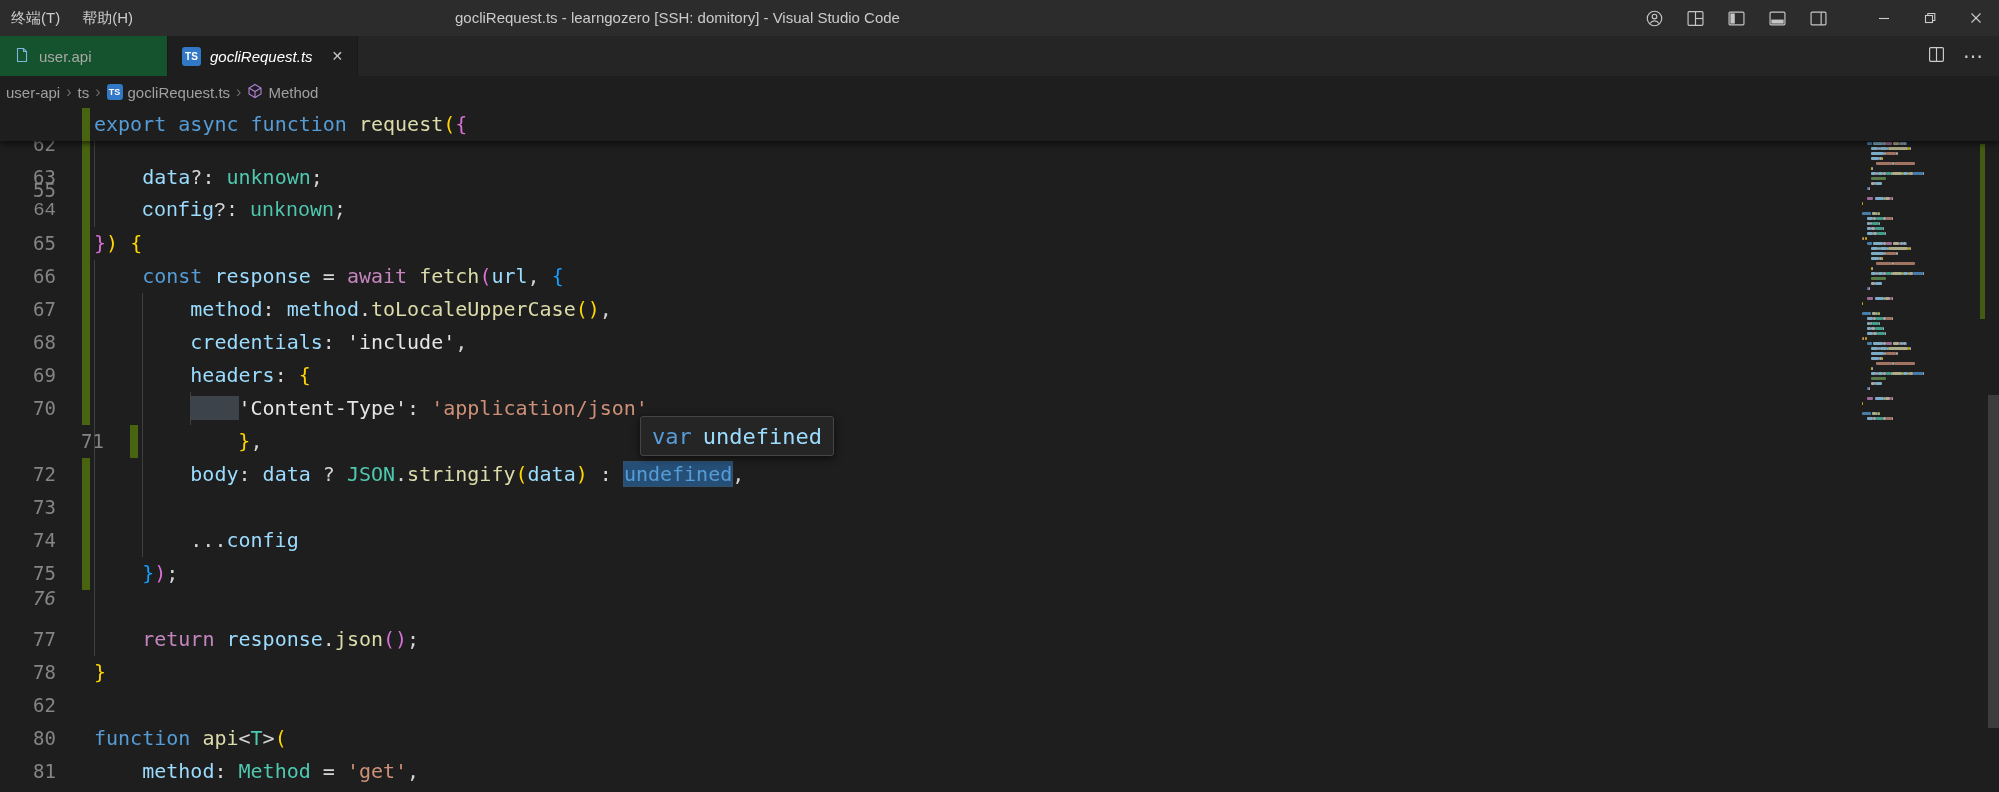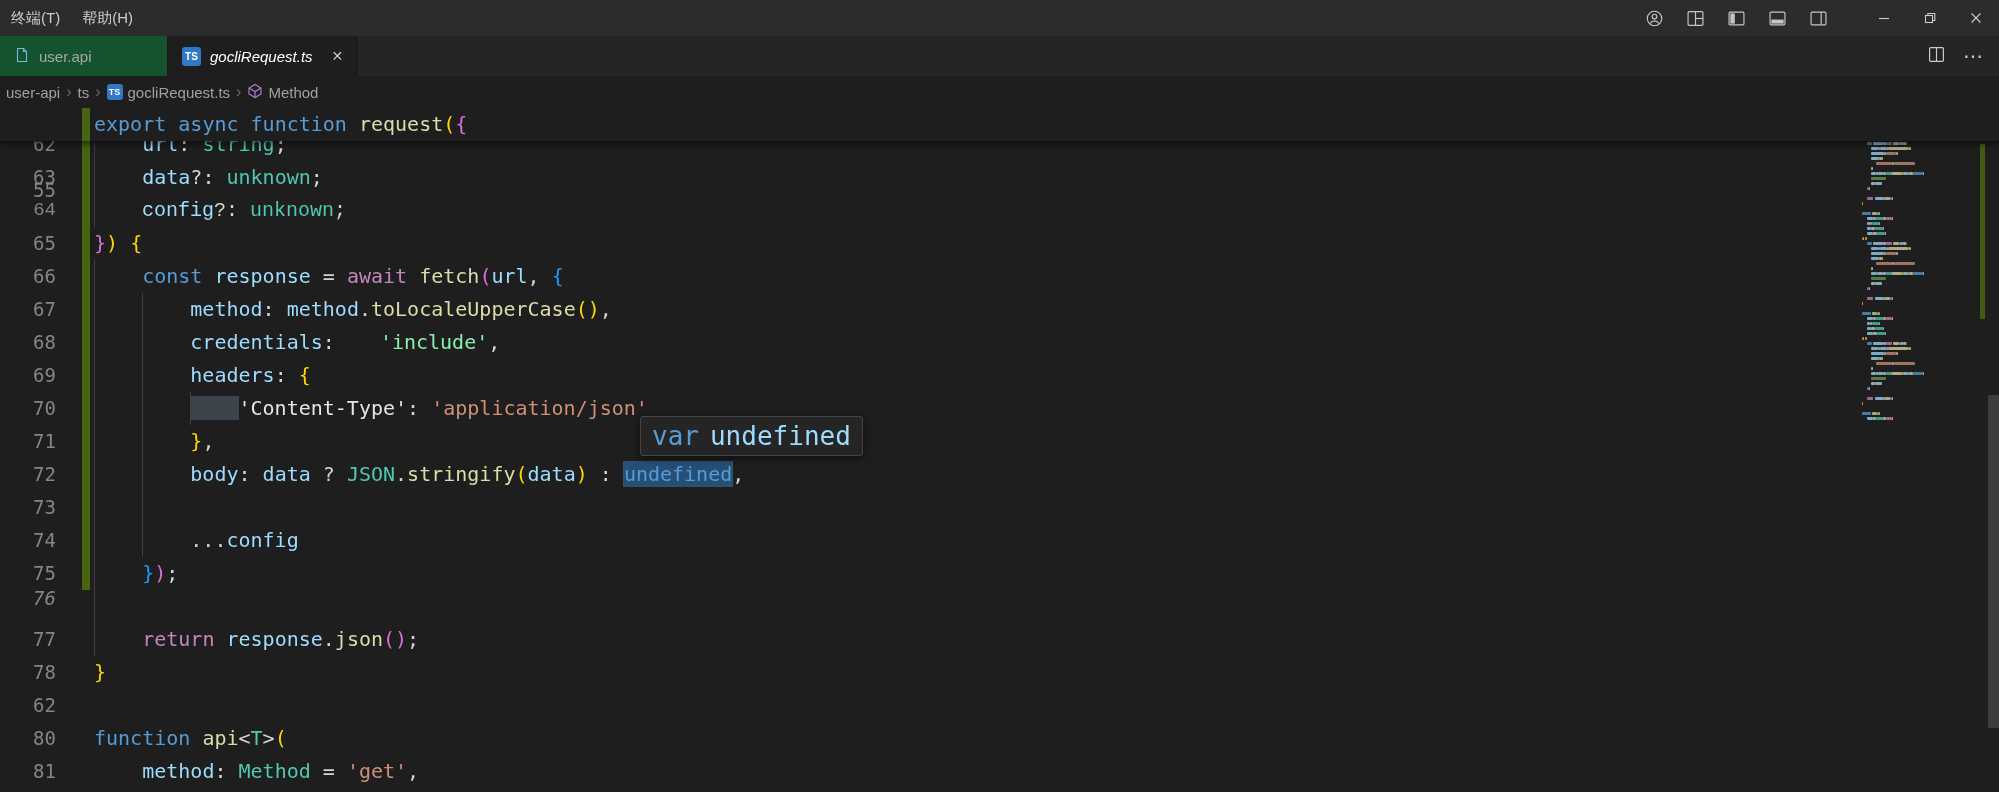--- a/index.html
+++ b/index.html
@@ -44,38 +44,39 @@
   .guide{position:absolute;width:1px;background:#3f3f3f;}
   .word-hl{background:#264f78;outline:1px solid rgba(86,156,214,.4);}
   .sel-box{background:#3d434a;}
 
   .sticky{position:absolute;top:0;left:0;right:0;height:33px;background:#1e1e1e;z-index:5;
     box-shadow:0 3px 6px rgba(0,0,0,.55);font-family:"DejaVu Sans Mono","Liberation Mono",monospace;
     font-size:20px;line-height:33px;white-space:pre;}
 
   .hover-tooltip{position:absolute;left:640px;top:308px;height:38px;background:#252526;border:1px solid #454545;
     border-radius:3px;display:flex;align-items:center;padding:0 11px;z-index:10;
-    font-family:"DejaVu Sans Mono","Liberation Mono",monospace;font-size:26px;box-shadow:0 2px 8px rgba(0,0,0,.6);}
+    font-family:"DejaVu Sans Mono","Liberation Mono",monospace;font-size:22px;box-shadow:0 2px 8px rgba(0,0,0,.6);}
   .hover-tooltip .kw{color:#569cd6;margin-right:11px;}
   .hover-tooltip .nm{color:#9cdcfe;}
 
   .minimap{position:absolute;left:1862px;top:14px;width:94px;}
   .mm-row{height:3px;margin-bottom:2px;white-space:nowrap;font-size:0;}
   .mm-seg{display:inline-block;height:3px;opacity:.75;border-radius:1px;vertical-align:top;}
   .overview-mark{position:absolute;right:14px;width:5px;background:#587c0c;opacity:.65;}
   .scroll-thumb{position:absolute;right:0;top:287px;width:11px;height:333px;background:rgba(121,121,121,.35);}
 </style>
 </head>
 <body>
 
 <div class="window">
 
   <div class="titlebar">
     <div class="menu-item">终端(T)</div>
     <div class="menu-item">帮助(H)</div>
+    <div class="win-title">gocliRequest.ts - learngozero [SSH: domitory] - Visual Studio Code</div>
 
     <div class="tb-icons">
       <span>
         <svg width="17" height="17" viewBox="0 0 16 16" fill="none" stroke="#c5c5c5" stroke-width="1.1">
           <circle cx="8" cy="8" r="6.8"></circle>
             <circle cx="8" cy="6.2" r="2.2"></circle>
           <path d="M3.9 12.7a4.7 4.7 0 0 1 8.2 0"></path>
           </svg>
       </span>
       <span>
@@ -176,30 +177,30 @@
       <span>Method</span>
     </span>
   </div>
 
   <div class="editor">
     <div id="code-layer">
         <div class="guide" style="left: 94px; top: 20px; height: 99px;"></div>
         <div class="guide" style="left: 94px; top: 152px; height: 396px;"></div>
         <div class="guide" style="left: 142px; top: 185px; height: 264px;"></div>
         <div class="guide" style="left: 190px; top: 284px; height: 33px;"></div>
-        <div class="code-row" style="top: 20px;"><div class="ln-num">62</div><div class="git-bar"></div><div class="ln-text"><span>    </span><span style="color: rgb(156, 220, 254);">url</span><span style="color: rgb(212, 212, 212);">: </span><span style="color: rgb(78, 201, 176);">string</span><span style="color: rgb(212, 212, 212);">;</span></div></div>
+        <div class="code-row" style="top: 20px;"><div class="ln-num">62</div><div class="git-bar"></div></div>
         <div class="code-row" style="top: 53px;"><div class="ln-num">63</div><div class="git-bar"></div><div class="ln-text"><span>    </span><span style="color: rgb(156, 220, 254);">data</span><span style="color: rgb(212, 212, 212);">?: </span><span style="color: rgb(78, 201, 176);">unknown</span><span style="color: rgb(212, 212, 212);">;</span></div></div>
         <div class="code-row" style="top: 86px; font-family: Liberation Mono, monospace;"><div class="ln-num">64</div><div class="git-bar"></div><div class="ln-text"><span>    </span><span style="color: rgb(156, 220, 254);">config</span><span style="color: rgb(212, 212, 212);">?: </span><span style="color: rgb(78, 201, 176);">unknown</span><span style="color: rgb(212, 212, 212);">;</span></div></div>
         <div class="code-row" style="top: 119px;"><div class="ln-num">65</div><div class="git-bar"></div><div class="ln-text"><span style="color: rgb(218, 112, 214);">}</span><span style="color: rgb(255, 215, 0);">)</span><span> </span><span style="color: rgb(255, 215, 0);">{</span></div></div>
         <div class="code-row" style="top: 152px;"><div class="ln-num">66</div><div class="git-bar"></div><div class="ln-text"><span>    </span><span style="color: rgb(86, 156, 214);">const</span><span> </span><span style="color: rgb(156, 220, 254);">response</span><span style="color: rgb(212, 212, 212);"> = </span><span style="color: rgb(197, 134, 192);">await</span><span> </span><span style="color: rgb(220, 220, 170);">fetch</span><span style="color: rgb(218, 112, 214);">(</span><span style="color: rgb(156, 220, 254);">url</span><span style="color: rgb(212, 212, 212);">, </span><span style="color: rgb(23, 159, 255);">{</span></div></div>
         <div class="code-row" style="top: 185px;"><div class="ln-num">67</div><div class="git-bar"></div><div class="ln-text"><span>        </span><span style="color: rgb(156, 220, 254);">method</span><span style="color: rgb(212, 212, 212);">: </span><span style="color: rgb(156, 220, 254);">method</span><span style="color: rgb(212, 212, 212);">.</span><span style="color: rgb(220, 220, 170);">toLocaleUpperCase</span><span style="color: rgb(255, 215, 0);">()</span><span style="color: rgb(212, 212, 212);">,</span></div></div>
-        <div class="code-row" style="top: 218px;"><div class="ln-num">68</div><div class="git-bar"></div><div class="ln-text"><span>        </span><span style="color: rgb(156, 220, 254);">credentials</span><span style="color: rgb(212, 212, 212);">: </span><span style="color: #86efac; margin-left: 33px;">'include'</span><span style="color: rgb(212, 212, 212);">,</span></div></div>
+        <div class="code-row" style="top: 218px;"><div class="ln-num">68</div><div class="git-bar"></div><div class="ln-text"><span>        </span><span style="color: rgb(156, 220, 254);">credentials</span><span style="color: rgb(212, 212, 212);">: </span><span style="color: #e5e5e5;">'include'</span><span style="color: rgb(212, 212, 212);">,</span></div></div>
         <div class="code-row" style="top: 251px; padding-left: 36px;"><div class="ln-num">69</div><div class="git-bar"></div><div class="ln-text"><span>        </span><span style="color: rgb(156, 220, 254);">headers</span><span style="color: rgb(212, 212, 212);">: </span><span style="color: rgb(255, 215, 0);">{</span></div></div>
         <div class="code-row" style="top: 284px;"><div class="ln-num">70</div><div class="git-bar"></div><div class="ln-text"><span>        </span><span class="sel-box">    </span><span style="color: #e5e5e5;">'Content-Type'</span><span style="color: rgb(212, 212, 212);">: </span><span style="color: rgb(206, 145, 120);">'application/json'</span></div></div>
-        <div class="code-row" style="top: 317px;"><div class="ln-num">71</div><div class="git-bar"></div><div class="ln-text"><span>        </span><span style="color: rgb(255, 215, 0);">}</span><span style="color: rgb(212, 212, 212);">,</span></div></div>
+        <div class="code-row" style="top: 317px; margin-left: 48px;"><div class="ln-num">71</div><div class="git-bar"></div><div class="ln-text"><span>        </span><span style="color: rgb(255, 215, 0);">}</span><span style="color: rgb(212, 212, 212);">,</span></div></div>
         <div class="code-row" style="top: 350px;"><div class="ln-num">72</div><div class="git-bar"></div><div class="ln-text"><span>        </span><span style="color: rgb(156, 220, 254);">body</span><span style="color: rgb(212, 212, 212);">: </span><span style="color: rgb(156, 220, 254);">data</span><span style="color: rgb(212, 212, 212);"> ? </span><span style="color: rgb(78, 201, 176);">JSON</span><span style="color: rgb(212, 212, 212);">.</span><span style="color: rgb(220, 220, 170);">stringify</span><span style="color: rgb(255, 215, 0);">(</span><span style="color: rgb(156, 220, 254);">data</span><span style="color: rgb(255, 215, 0);">)</span><span style="color: rgb(212, 212, 212);"> : </span><span class="word-hl" style="color: rgb(86, 156, 214);">undefined</span><span style="color: rgb(212, 212, 212);">,</span></div></div>
         <div class="code-row" style="top: 383px;"><div class="ln-num">73</div><div class="git-bar"></div></div>
         <div class="code-row" style="top: 416px;"><div class="ln-num">74</div><div class="git-bar"></div><div class="ln-text"><span>        </span><span style="color: rgb(212, 212, 212);">...</span><span style="color: rgb(156, 220, 254);">config</span></div></div>
         <div class="code-row" style="top: 449px;"><div class="ln-num">75</div><div class="git-bar"></div><div class="ln-text"><span>    </span><span style="color: rgb(23, 159, 255);">}</span><span style="color: rgb(218, 112, 214);">)</span><span style="color: rgb(212, 212, 212);">;</span></div></div>
         <div class="code-row" style="top: 474px; font-style: italic;"><div class="ln-num">76</div><div class="ln-text"></div></div>
         <div class="code-row" style="top: 515px;"><div class="ln-num">77</div><div class="ln-text"><span>    </span><span style="color: rgb(197, 134, 192);">return</span><span> </span><span style="color: rgb(156, 220, 254);">response</span><span style="color: rgb(212, 212, 212);">.</span><span style="color: rgb(220, 220, 170);">json</span><span style="color: rgb(218, 112, 214);">()</span><span style="color: rgb(212, 212, 212);">;</span></div></div>
         <div class="code-row" style="top: 548px;"><div class="ln-num">78</div><div class="ln-text"><span style="color: rgb(255, 215, 0);">}</span></div></div>
         <div class="code-row" style="top: 581px;"><div class="ln-num">62</div><div class="ln-text"></div></div>
         <div class="code-row" style="top: 614px;"><div class="ln-num">80</div><div class="ln-text"><span style="color: rgb(86, 156, 214);">function</span><span> </span><span style="color: rgb(220, 220, 170);">api</span><span style="color: rgb(212, 212, 212);">&lt;</span><span style="color: rgb(78, 201, 176);">T</span><span style="color: rgb(212, 212, 212);">&gt;</span><span style="color: rgb(255, 215, 0);">(</span></div></div>
         <div class="code-row" style="top: 647px;"><div class="ln-num">81</div><div class="ln-text"><span>    </span><span style="color: rgb(156, 220, 254);">method</span><span style="color: rgb(212, 212, 212);">: </span><span style="color: rgb(78, 201, 176);">Method</span><span style="color: rgb(212, 212, 212);"> = </span><span style="color: rgb(206, 145, 120);">'get'</span><span style="color: rgb(212, 212, 212);">,</span></div></div>

